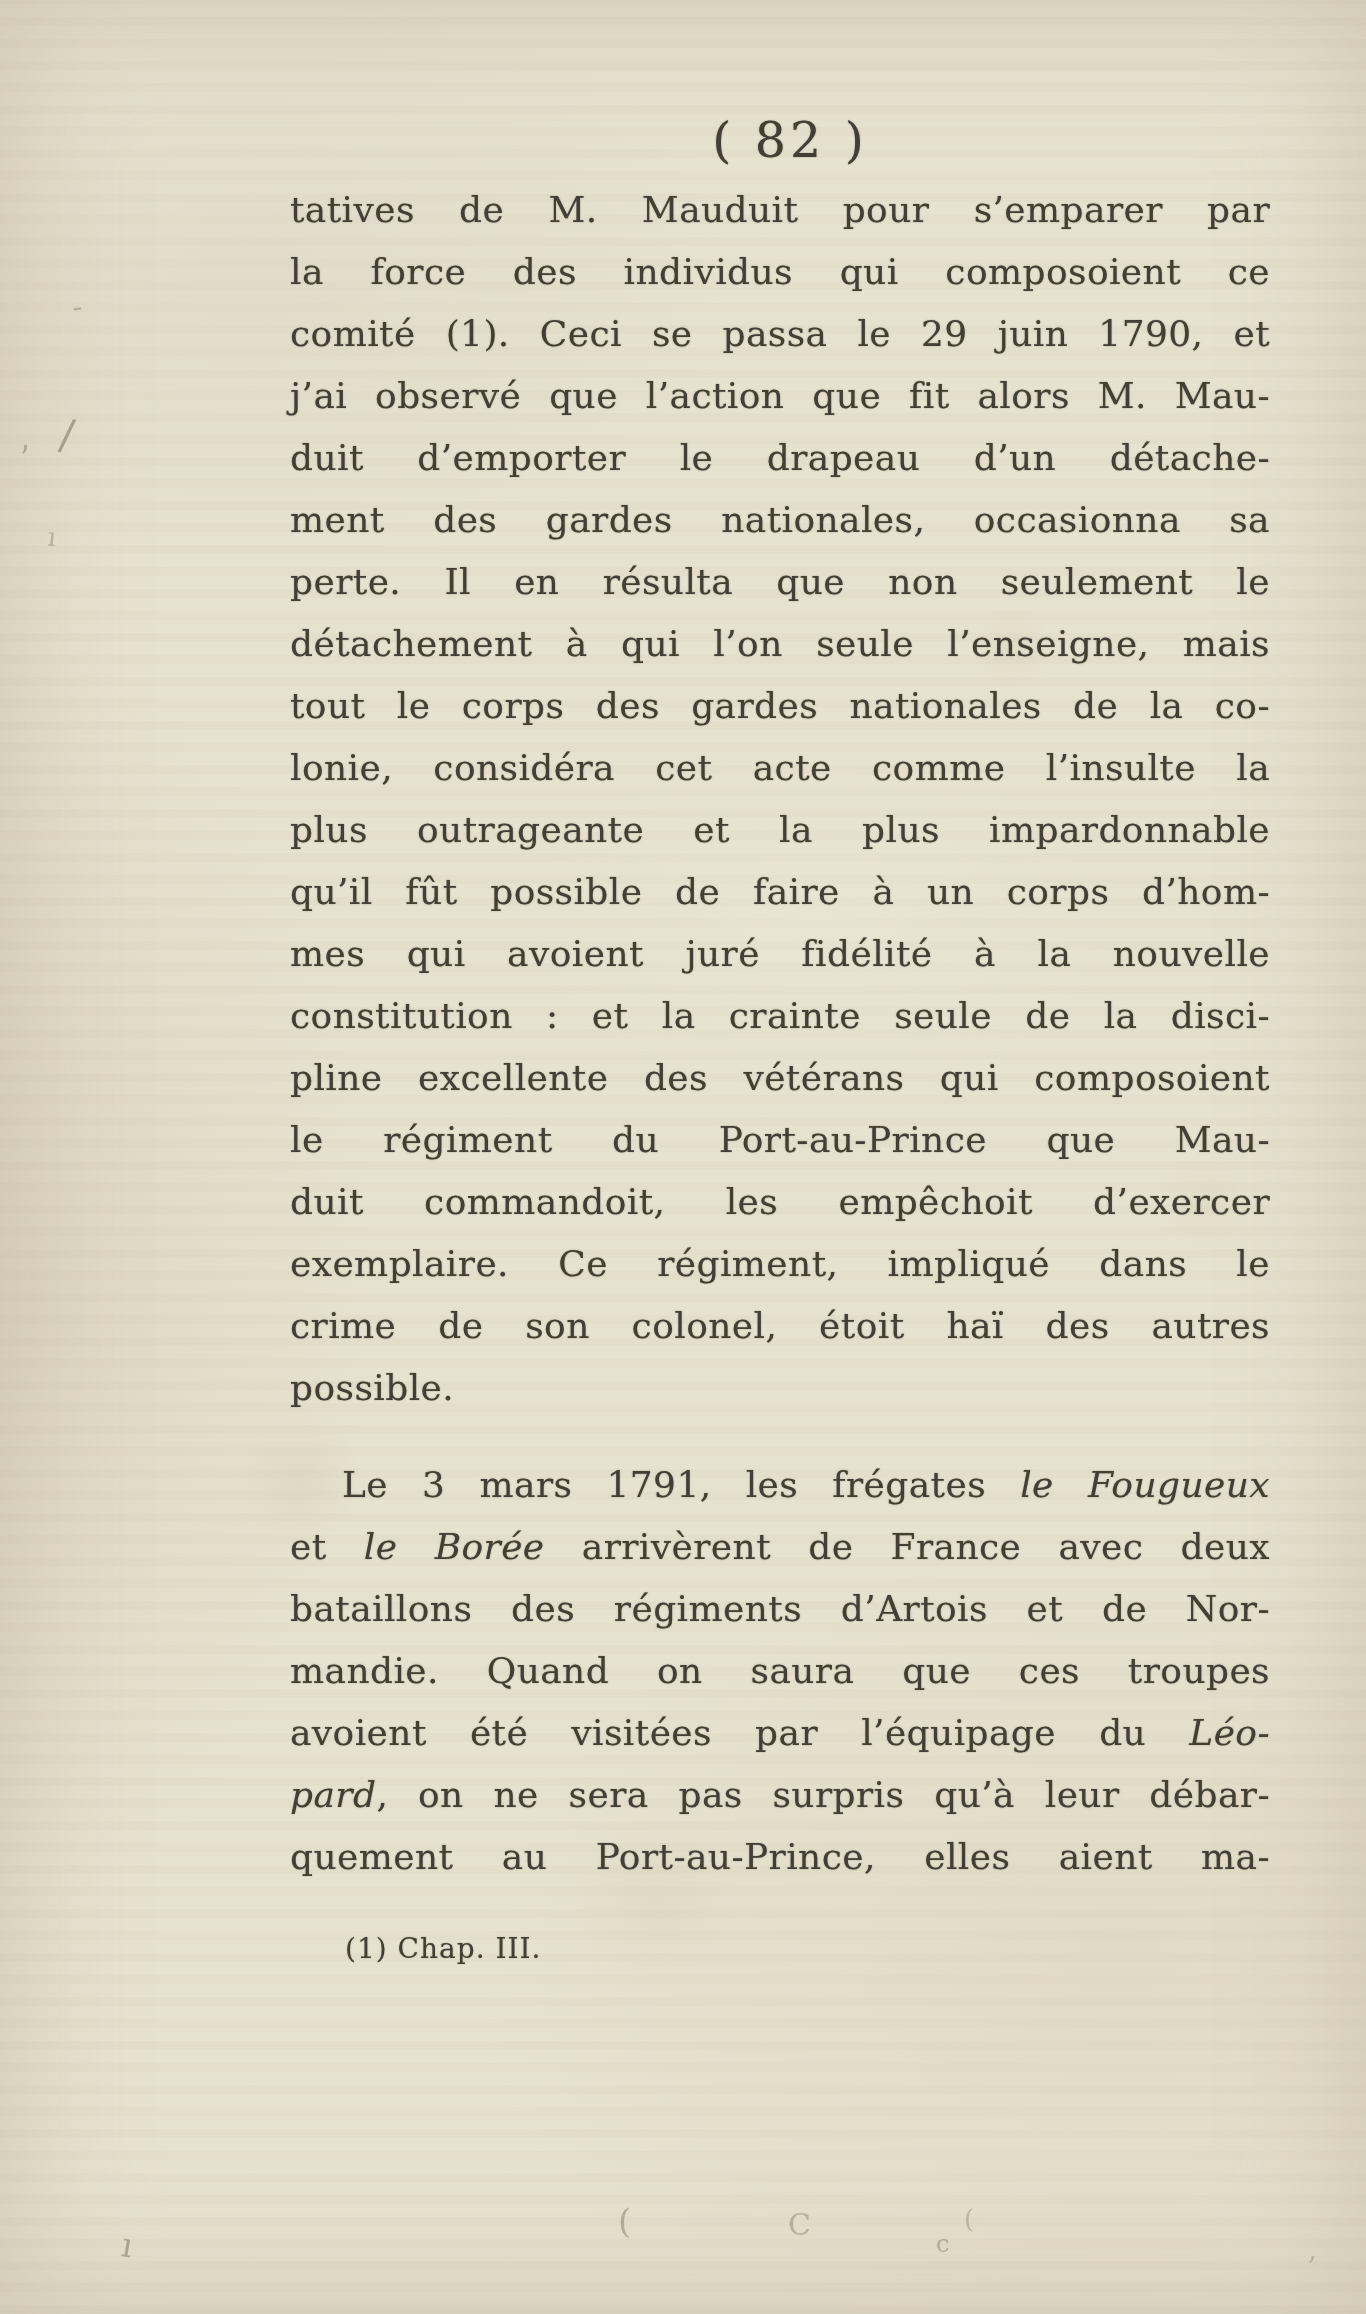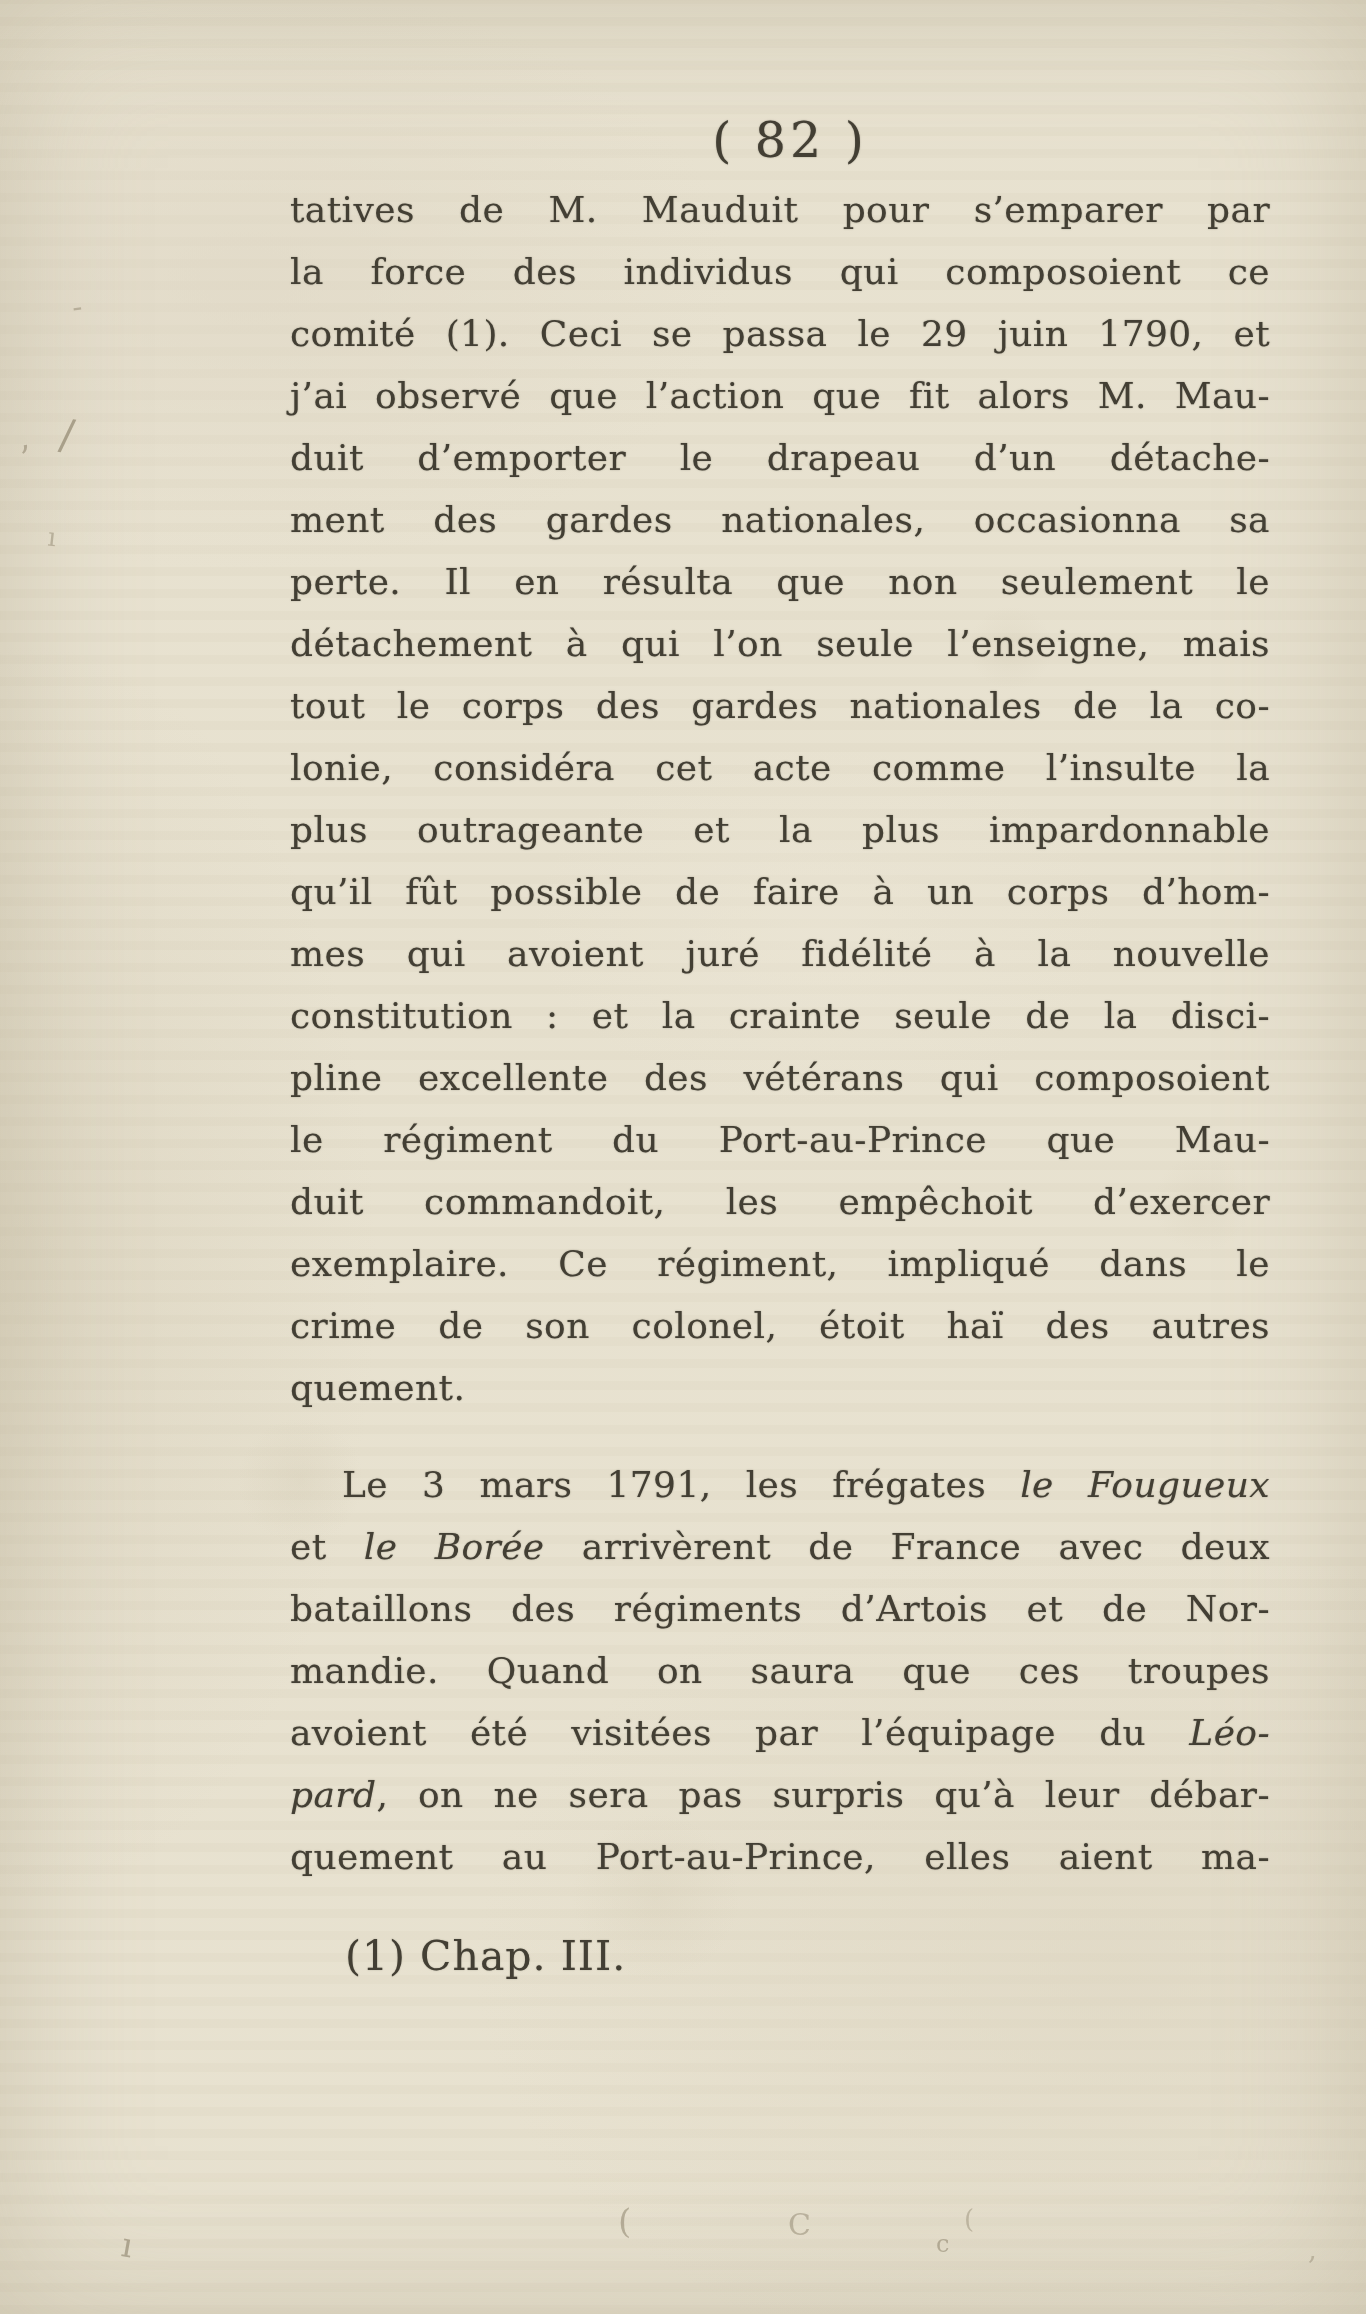--- a/index.html
+++ b/index.html
@@ -53,21 +53,21 @@
     text-align: justify;
     text-align-last: justify;
   }
   .line.nojust { text-align-last: left; }
   .line.indent { text-indent: 52px; margin-top: 35px; }
   .line em { font-style: italic; }
   .footnote {
     position: absolute;
     top: 1932px;
     left: 345px;
-    font-size: 41px;
+    font-size: 28px;
     letter-spacing: 1px;
     text-shadow: 0 0 1.2px rgba(67,63,52,0.5);
   }
   .marks { position: absolute; inset: 0; pointer-events: none; }
   .mark {
     position: absolute;
     color: #7c7159;
     font-family: "DejaVu Serif", "Liberation Serif", serif;
     line-height: 1;
   }
@@ -91,21 +91,21 @@
       <div class="line"><span>lonie, considéra cet acte comme l’insulte la</span></div>
       <div class="line"><span>plus outrageante et la plus impardonnable</span></div>
       <div class="line"><span>qu’il fût possible de faire à un corps d’hom-</span></div>
       <div class="line"><span>mes qui avoient juré fidélité à la nouvelle</span></div>
       <div class="line"><span>constitution : et la crainte seule de la disci-</span></div>
       <div class="line"><span>pline excellente des vétérans qui composoient</span></div>
       <div class="line"><span>le régiment du Port-au-Prince que Mau-</span></div>
       <div class="line"><span>duit commandoit, les empêchoit d’exercer</span></div>
       <div class="line"><span>exemplaire. Ce régiment, impliqué dans le</span></div>
       <div class="line"><span>crime de son colonel, étoit haï des autres</span></div>
-      <div class="line nojust"><span>quement.</span></div>
+      <div class="line nojust"><span>possible.</span></div>
       <div class="line indent"><span>Le 3 mars 1791, les frégates </span><em>le Fougueux</em></div>
       <div class="line"><span>et </span><em>le Borée</em><span> arrivèrent de France avec deux</span></div>
       <div class="line"><span>bataillons des régiments d’Artois et de Nor-</span></div>
       <div class="line"><span>mandie. Quand on saura que ces troupes</span></div>
       <div class="line"><span>avoient été visitées par l’équipage du </span><em>Léo-</em></div>
       <div class="line"><em>pard</em><span>, on ne sera pas surpris qu’à leur débar-</span></div>
       <div class="line"><span>quement au Port-au-Prince, elles aient ma-</span></div>
     </div>
   <div class="footnote">(1) Chap. III.</div>
   <div class="marks">

